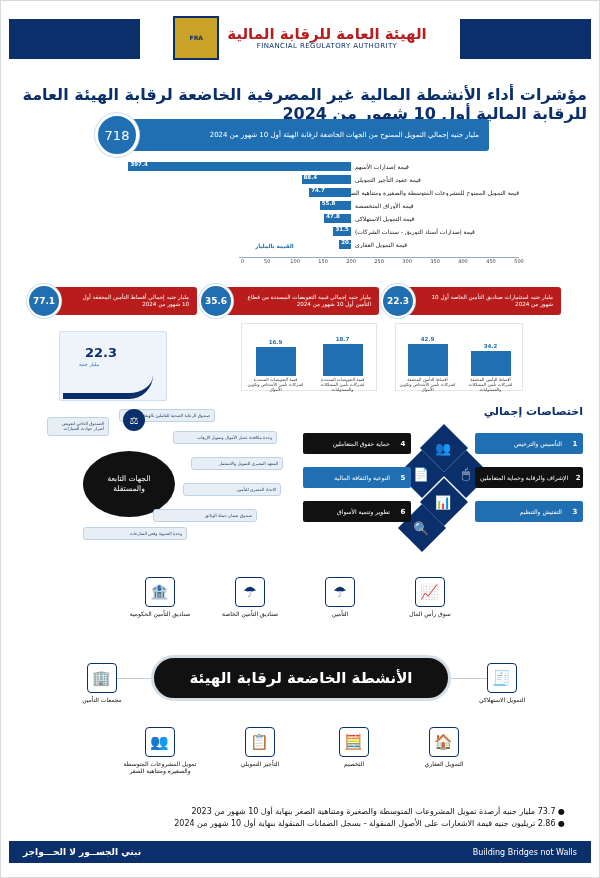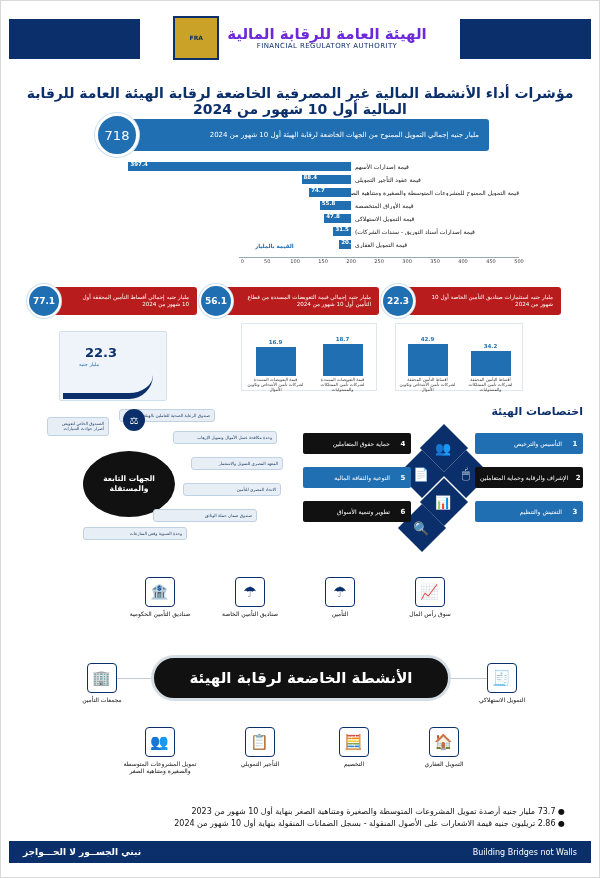--- a/index.html
+++ b/index.html
@@ -20,39 +20,39 @@
     position:absolute; top:18px; left:8px; right:8px; height:40px;
     background:#0b2f6b;
   }
   .logo-block {
     position:absolute; top:8px; left:50%; transform:translateX(-50%);
     width:320px; height:58px; background:#ffffff;
     display:flex; align-items:center; justify-content:center;
     gap:8px; padding:2px 10px;
   }
   .logo-text-ar {
-    font-size:15px; font-weight:bold; color:#6d28d9; line-height:1.1;
+    font-size:15px; font-weight:bold; color:#b91c1c; line-height:1.1;
     white-space:nowrap;
   }
   .logo-text-en {
     font-size:7px; color:#0b2f6b; letter-spacing:.4px; white-space:nowrap;
     text-align:center;
   }
   .logo-emblem {
     width:46px; height:44px; background:#c9a227;
     border:2px solid #0b2f6b;
     display:flex; align-items:center; justify-content:center;
     font-size:6px; color:#0b2f6b; text-align:center; line-height:1.05;
     font-weight:bold;
   }
 
   
   .main-title {
     position:absolute; top:84px; left:12px; right:12px;
-    text-align:center; font-size:14px; font-weight:bold; color:#0b2f6b;
+    font-size:16px; font-weight:bold; color:#0b2f6b;
     letter-spacing:0;
   }
 
   
   .total-banner {
     position:absolute; top:118px; left:112px; width:376px; height:32px;
     background:#1f6fb2; border-radius:3px;
     display:flex; align-items:center; justify-content:flex-start;
   }
   .total-banner .label {
@@ -143,21 +143,21 @@
   .curl-arrow {
     position:absolute; bottom:2px; left:4px; width:90px; height:24px;
     border-bottom:6px solid #0b2f6b; border-radius:0 0 40px 0;
   }
 
   
   .sec-left { position:absolute; top:408px; left:22px; width:270px; height:150px; }
   .blob {
     position:absolute; top:42px; left:60px; width:92px; height:66px;
     background:#111; border-radius:46px/33px;
-    color:#fff; font-size:7.5px; font-weight:bold; text-align:center;
+    color:#fff; font-size:7.5px; font-weight:normal; text-align:center;
     display:flex; align-items:center; justify-content:center; line-height:1.35;
     padding:0 8px;
   }
   .sat {
     position:absolute; background:#e8eef5; border:1px solid #bfd2e3;
     border-radius:3px; font-size:4.2px; color:#14365f; line-height:1.25;
     padding:3px 4px; text-align:right;
   }
   .sat-ico {
     position:absolute; width:22px; height:22px; border-radius:50%;
@@ -319,21 +319,21 @@
       </div>
   </div>
 
   <div class="kpi-row">
     <div class="kpi" id="kpi1">
       <div class="txt">مليار جنيه استثمارات صناديق التأمين الخاصة أول 10 شهور من 2024</div>
       <div class="num">22.3</div>
     </div>
     <div class="kpi" id="kpi2">
       <div class="txt">مليار جنيه إجمالي قيمة التعويضات المسددة من قطاع التأمين أول 10 شهور من 2024</div>
-      <div class="num">56.1</div>
+      <div class="num">35.6</div>
     </div>
     <div class="kpi" id="kpi3">
       <div class="txt">مليار جنيه إجمالي أقساط التأمين المحققة أول 10 شهور من 2024</div>
       <div class="num">77.1</div>
     </div>
   </div>
 
   <div class="mini-chart" id="mini-a">
     <div class="mini-cols" id="mini-a-cols">
         <div class="mini-col" style="height: 32px;">
@@ -374,21 +374,21 @@
         <div class="sat" style="top: 48px; left: 168px; width: 92px;">المعهد المصري للتمويل والاستثمار</div>
         <div class="sat" style="top: 74px; left: 160px; width: 98px;">الاتحاد المصري للتأمين</div>
         <div class="sat" style="top: 100px; left: 130px; width: 104px;">صندوق ضمان حملة الوثائق</div>
         <div class="sat" style="top: 118px; left: 60px; width: 104px;">وحدة التسوية وفض المنازعات</div>
         <div class="sat" style="top: 8px; left: 24px; width: 62px;">الصندوق الخاص لتعويض أضرار حوادث السيارات</div>
         <div class="sat-ico" style="top: 0px; left: 100px;">⚖</div>
       </div>
   </div>
 
   <div class="sec-right">
-    <div class="sec-title">اختصاصات الهيئة</div>
+    <div class="sec-title">اختصاصات إجمالي</div>
     <div class="diamond-grid" id="diamond-grid">
         <div class="dia" style="top: 0px; left: 22px;">
           <span>👥</span>
         </div>
         <div class="dia" style="top: 26px; left: 0px;">
           <span>📄</span>
         </div>
         <div class="dia" style="top: 26px; left: 44px;">
           <span>🖱</span>
         </div>

